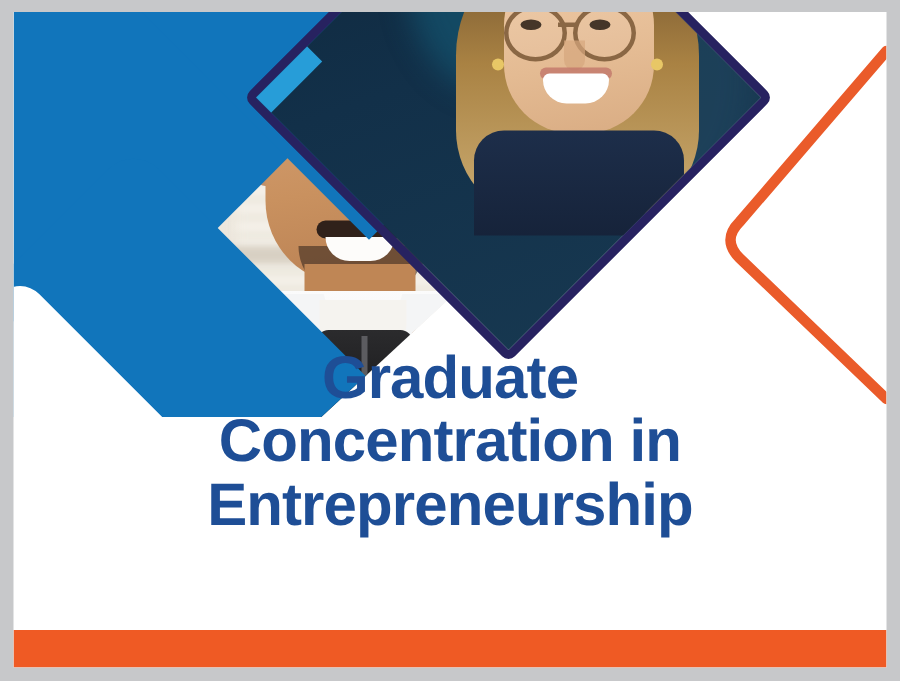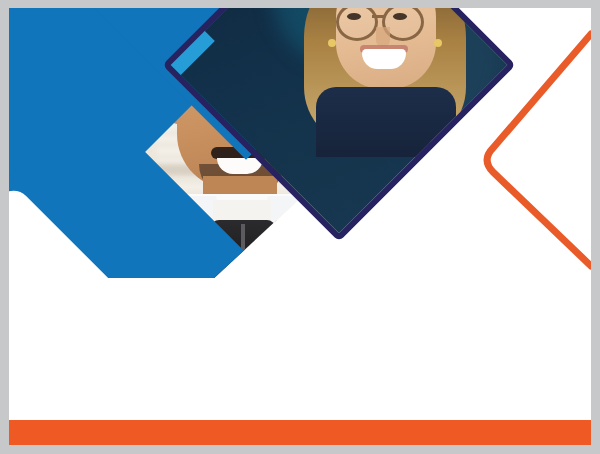--- a/index.html
+++ b/index.html
@@ -405,17 +405,20 @@
     </div>
   </div>
 
   <div class="orange-chevron">
     <svg width="120" height="240" viewBox="0 0 120 240" fill="none" aria-hidden="true">
       <path d="M120 4 L22 118 Q10 130 22 142 L120 236" stroke="#ea5b2a" stroke-width="7" stroke-linecap="round" stroke-linejoin="round" fill="none"></path>
     </svg>
   </div>
 
   <h1 class="headline">
+    <span class="l">Graduate</span>
+    <span class="l">Concentration in</span>
+    <span class="l">Entrepreneurship</span>
   </h1>
 
   <div class="footer-bar"></div>
 
 </div>
 
 </body></html>

